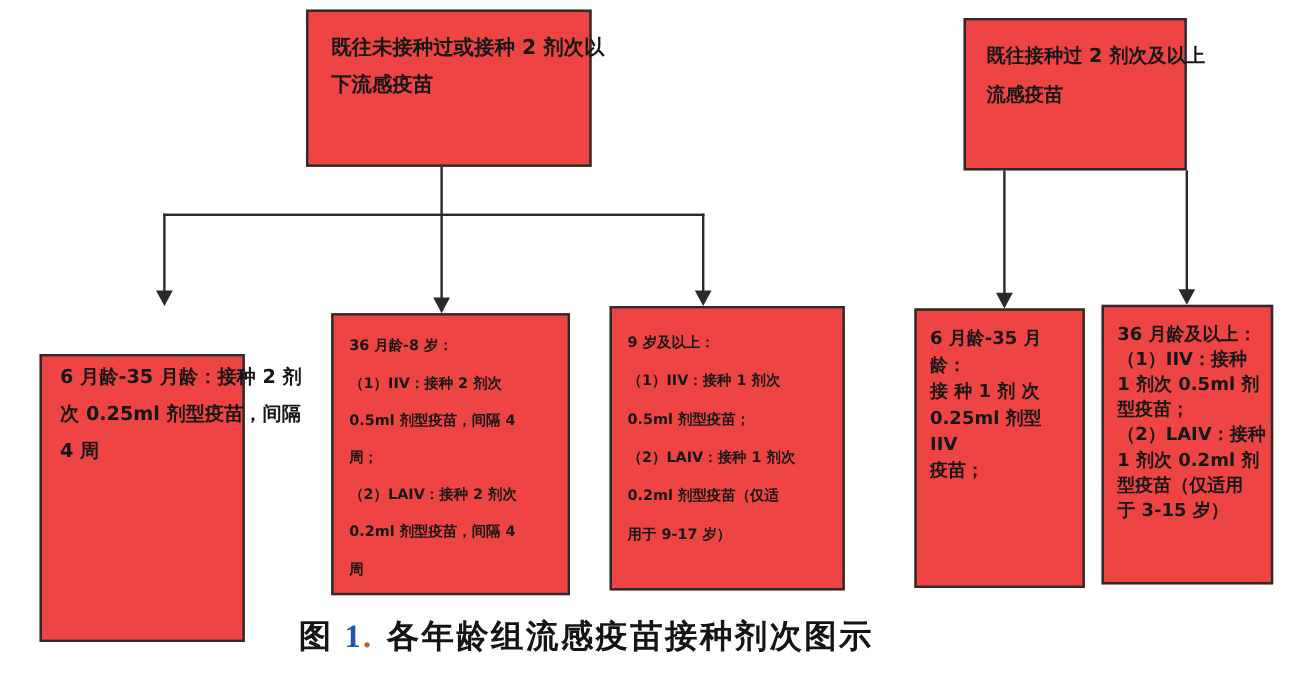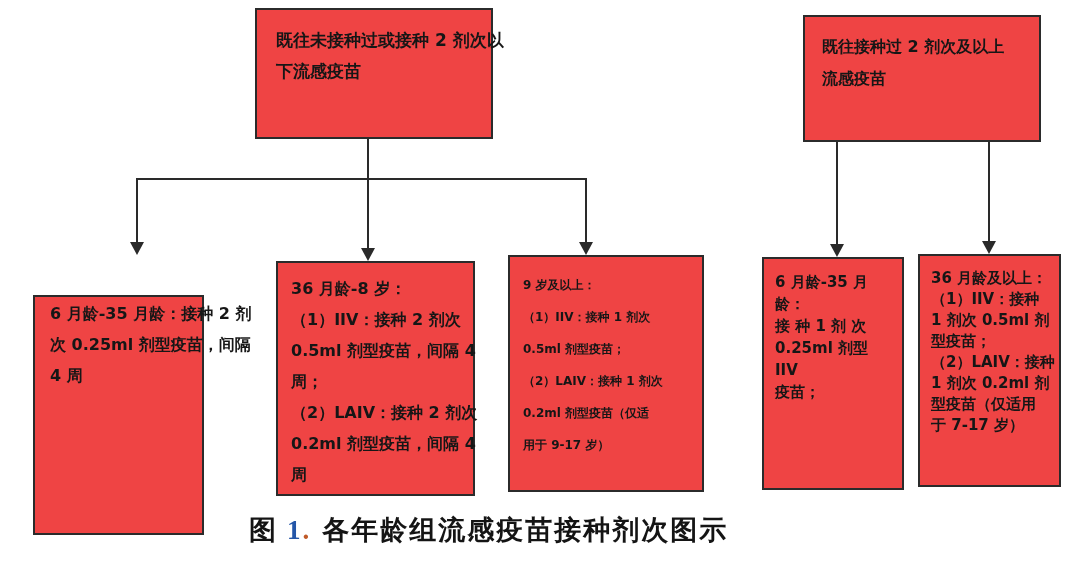--- a/index.html
+++ b/index.html
@@ -16,26 +16,26 @@
     position: absolute;
     border: 2px solid #2b2b2b;
     background: #ef4444;
     box-sizing: border-box;
     font-weight: 700;
   }
   .box .line { white-space: nowrap; }
 
   .t1 { left: 255px; top: 8px;   width: 238px; height: 131px; padding: 15px 10px 0 19px; font-size: 17px; }
   .t1 .line { line-height: 31px; }
-  .t2 { left: 803px; top: 15px;  width: 238px; height: 127px; padding: 14px 8px 0 17px;  font-size: 16px; }
+  .t2 { left: 803px; top: 15px;  width: 186px; height: 127px; padding: 14px 8px 0 17px;  font-size: 16px; }
   .t2 .line { line-height: 32px; }
 
   .ba { left: 33px;  top: 255px; width: 171px; height: 240px; padding: 1px 8px 0 15px; font-size: 16px; margin-top: 40px; }
   .ba .line { line-height: 31px; }
-  .bb { left: 276px; top: 261px; width: 199px; height: 235px; padding: 10px 6px 0 13px; font-size: 16px; }
+  .bb { left: 276px; top: 261px; width: 199px; height: 235px; padding: 10px 6px 0 13px; font-size: 12px; }
   .bb .line { line-height: 31px; }
   .bc { left: 508px; top: 255px; width: 196px; height: 237px; padding: 12px 6px 0 13px; font-size: 12px; }
   .bc .line { line-height: 32px; }
   .bd { left: 762px; top: 257px; width: 142px; height: 233px; padding: 12px 12px 0 11px; font-size: 15px; }
   .bd .line { line-height: 22px; white-space: normal; }
   .be { left: 918px; top: 254px; width: 143px; height: 233px; padding: 12px 4px 0 11px; font-size: 15px; }
   .be .line { line-height: 21px; }
 
   .conn { position: absolute; background: #2a2a2a; }
   .arrow {
@@ -121,20 +121,20 @@
   </div>
 
   <div class="box be">
     <div class="line">36 月龄及以上：</div>
     <div class="line">（1）IIV：接种</div>
     <div class="line">1 剂次 0.5ml 剂</div>
     <div class="line">型疫苗；</div>
     <div class="line">（2）LAIV：接种</div>
     <div class="line">1 剂次 0.2ml 剂</div>
     <div class="line">型疫苗（仅适用</div>
-    <div class="line">于 7-17 岁）</div>
+    <div class="line">于 3-15 岁）</div>
   </div>
 
   <div class="caption">
     <span>图</span><span class="num">1</span><span class="dot">.</span><span>各年龄组流感疫苗接种剂次图示</span>
   </div>
 
 </div>
 
 </body></html>

